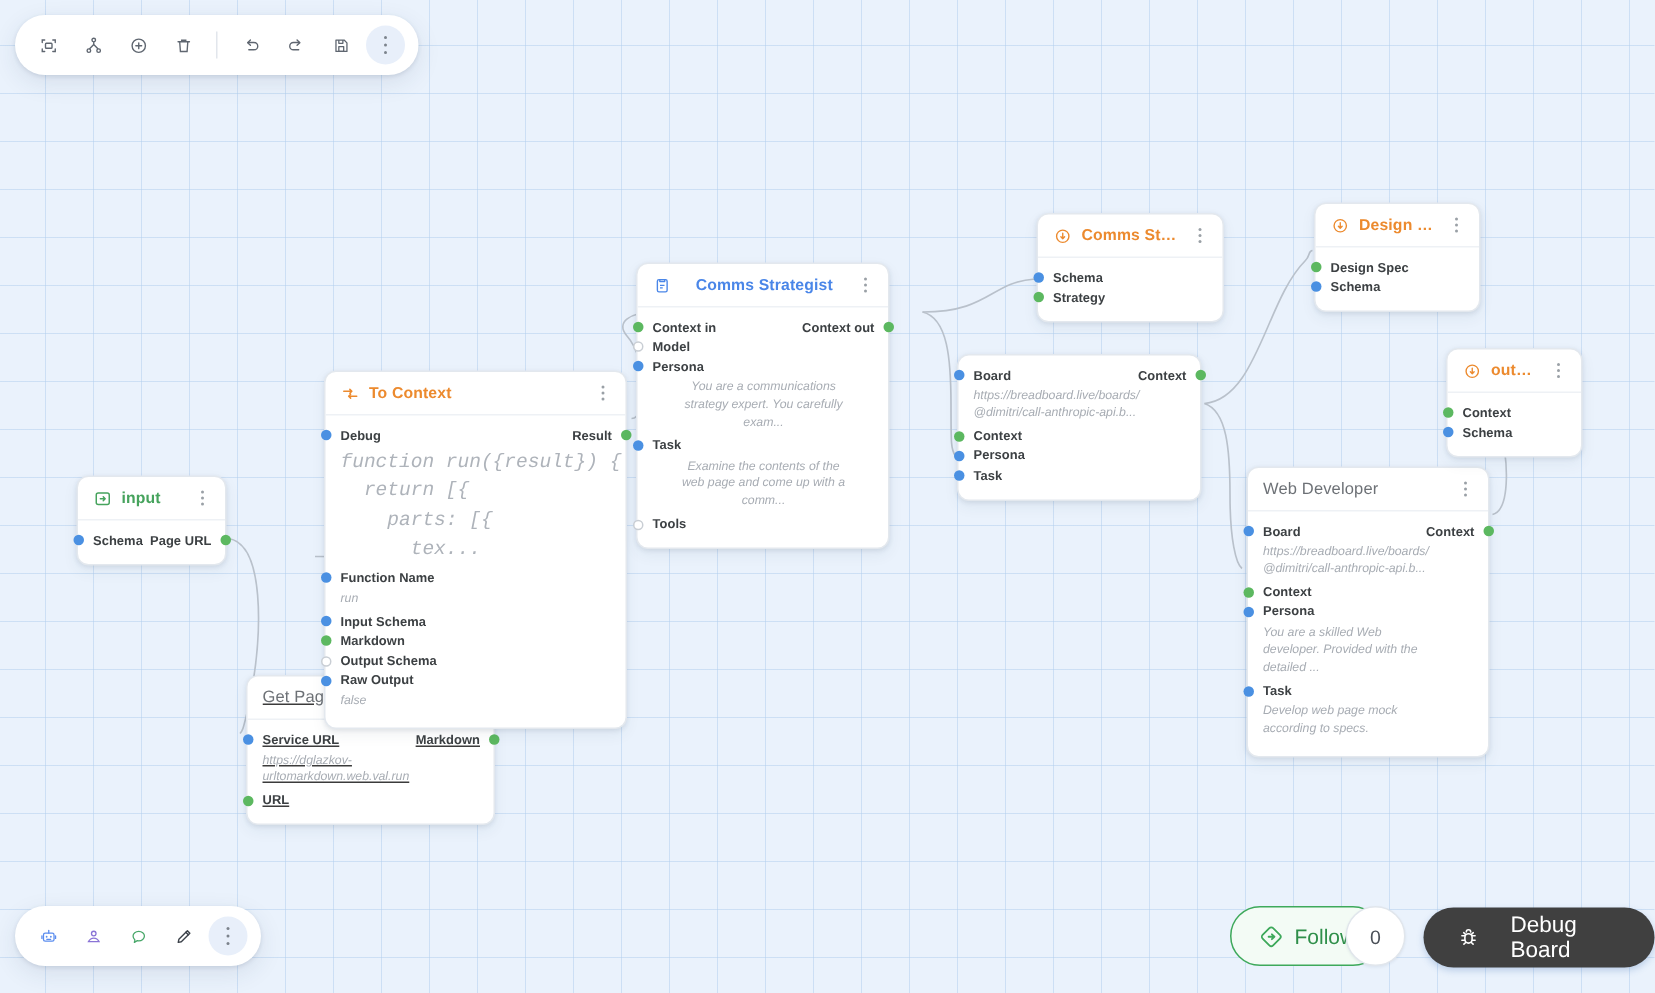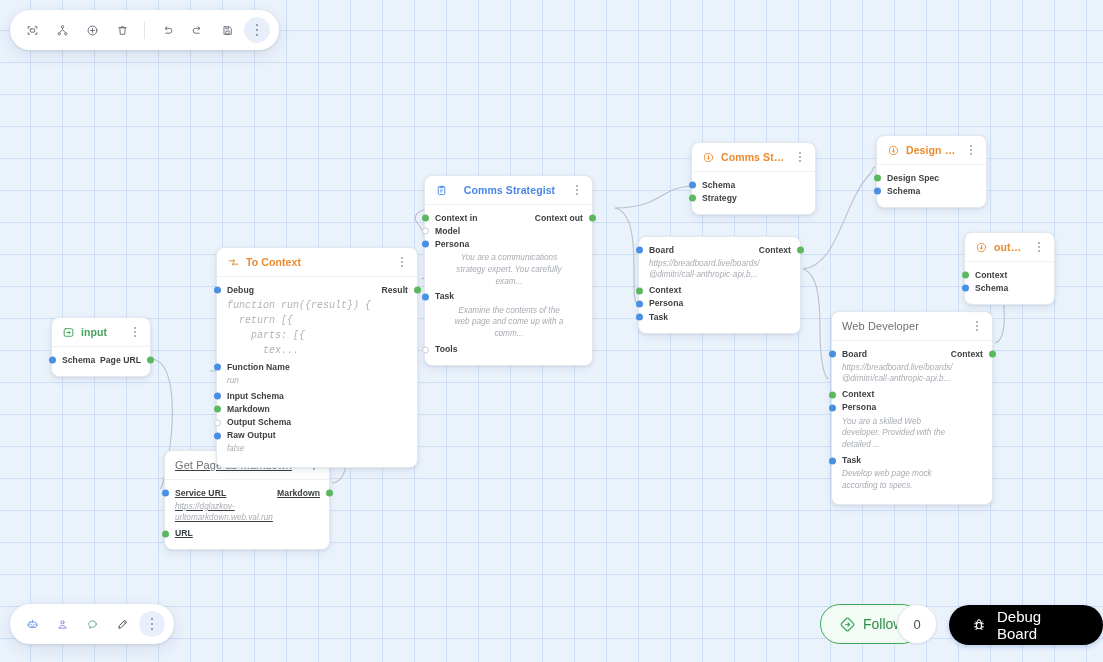--- a/index.html
+++ b/index.html
@@ -36,21 +36,21 @@
          align-items:center;gap:2px;flex:none;cursor:pointer;}
   .kebab i{width:2px;height:2px;border-radius:50%;background:#9aa0a6;display:block;}
   .node-body{padding:6px 9px 8px 10px;}
 
   .port{position:relative;display:flex;align-items:center;justify-content:space-between;
         font-size:8.6px;line-height:1.35;color:#3c4043;margin:1.5px 0;}
   .port .pl{font-weight:600;letter-spacing:.05px;}
   .port .pr{font-weight:600;letter-spacing:.05px;}
   .val{font-size:8.2px;line-height:1.45;color:#a7acb3;font-style:italic;margin:0 0 4px 0;
        white-space:pre-line;word-break:break-word;}
-  .code{font-family:"Liberation Mono", monospace;font-size:10px;line-height:1.5;
+  .code{font-family:"Liberation Mono", monospace;font-size:13px;line-height:1.5;
         color:#aeb3ba;font-style:italic;white-space:pre;margin:0 0 4px 0;}
 
   .dot{position:absolute;width:7px;height:7px;border-radius:50%;box-sizing:border-box;}
   .dot.in{left:-13px;top:50%;transform:translateY(-50%);}
   .dot.out{right:-13px;top:50%;transform:translateY(-50%);}
   .d-blue{background:#4a90e2;}
   .d-green{background:#5cb860;}
   .d-hollow{background:#fff;border:1.2px solid #c9ced4;}
 
   
@@ -75,21 +75,21 @@
     border:1.6px solid #3ea95b;color:#2f8f4a;background:#f3fbf5;
     border-radius:22px;padding:0 18px;height:38px;font-size:14px;cursor:pointer;
   }
   .count{
     position:absolute;width:38px;height:38px;border-radius:50%;background:#fff;
     border:1px solid #e1e6ec;display:flex;align-items:center;justify-content:center;
     font-size:13px;color:#4b5058;
     box-shadow:0 1px 2px rgba(40,60,90,.08);
   }
   .debug{
-    position:absolute;display:flex;align-items:center;gap:10px;background:#000000;
+    position:absolute;display:flex;align-items:center;gap:20px;background:#404040;
     color:#fff;border-radius:22px;padding:0 22px;height:40px;font-size:15px;cursor:pointer;
     box-shadow:0 2px 5px rgba(60,110,180,.28);
   }
 </style>
 </head>
 <body>
 
 <svg id="edges">
   <g fill="none" stroke="#b9c1cb" stroke-width="1.1">
 

